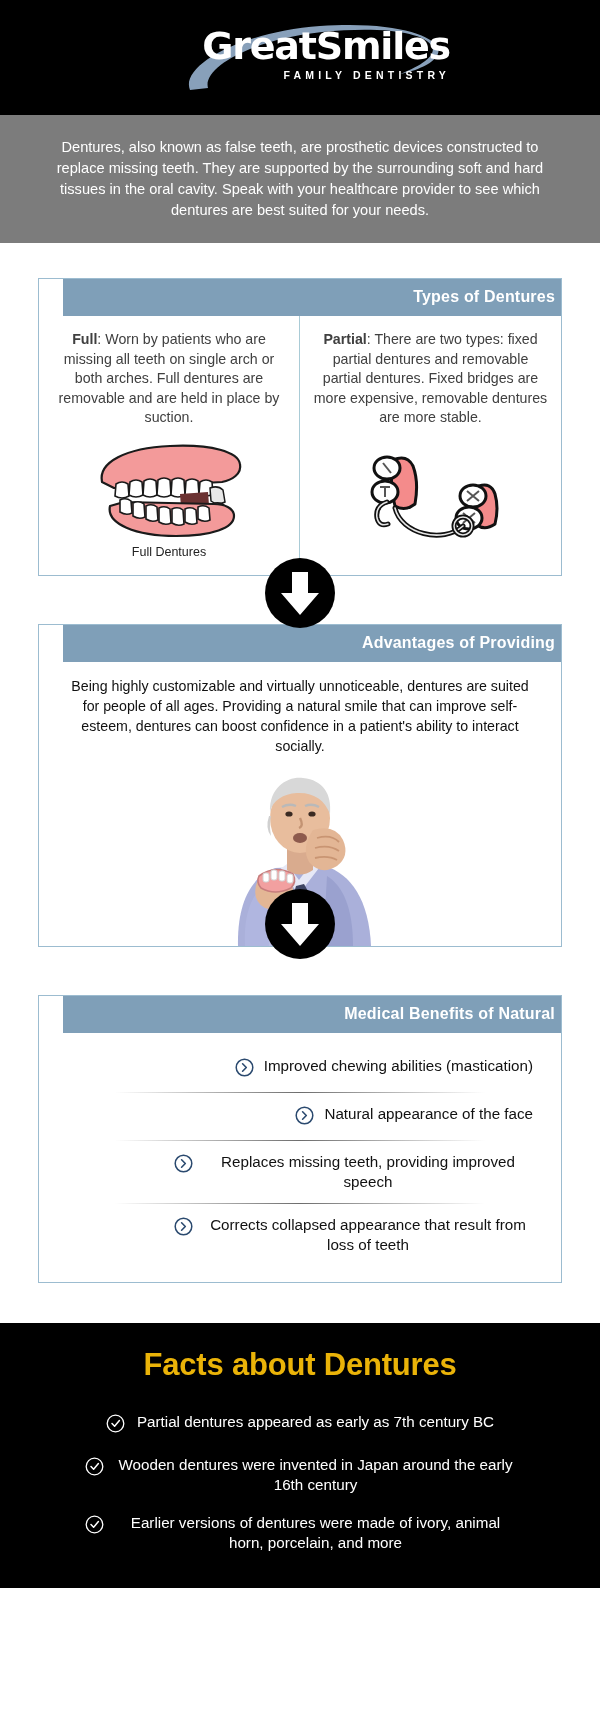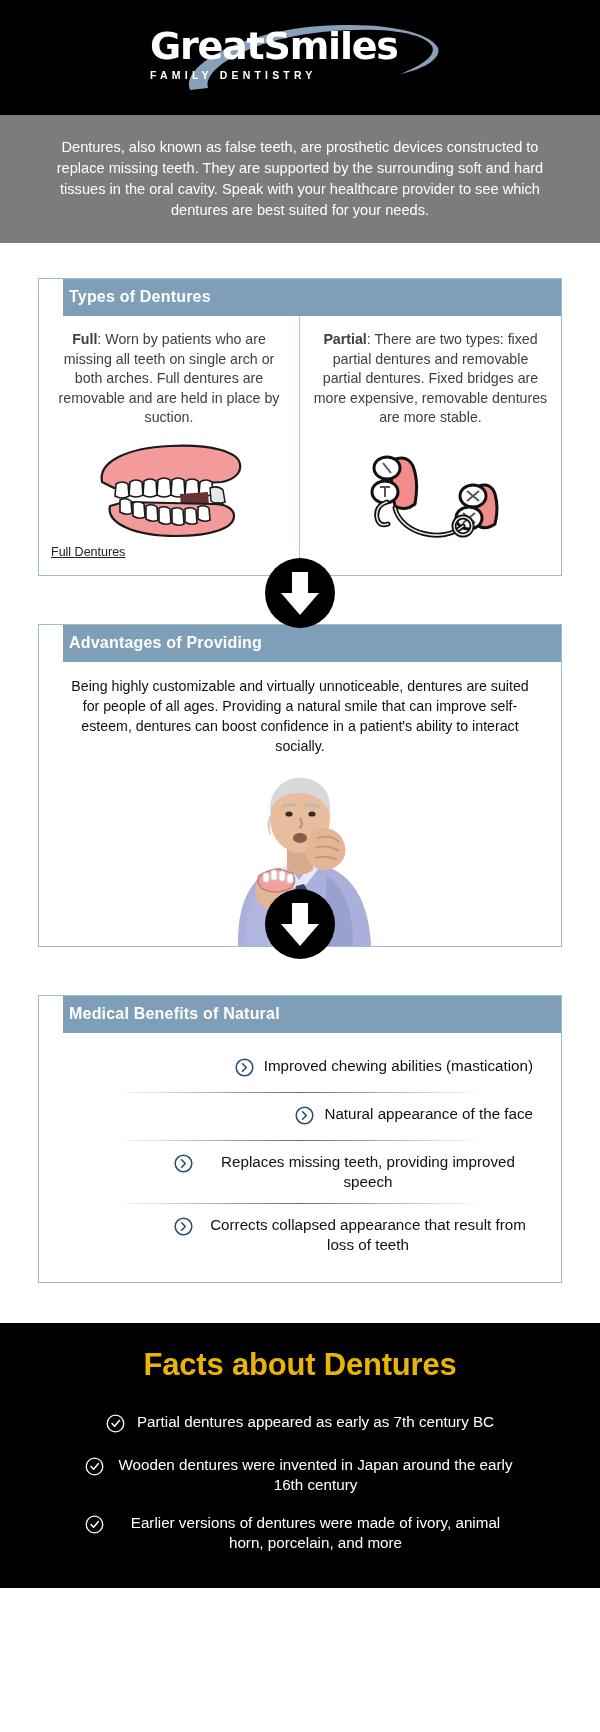--- a/index.html
+++ b/index.html
@@ -19,21 +19,21 @@
     display:flex; align-items:center; justify-content:center;
     position:relative;
   }
   .logo-wrap { position:relative; width:300px; height:80px; }
   .logo-swoosh {
     position:absolute; left:0; top:0; width:300px; height:80px;
     pointer-events:none;
   }
   .logo-text {
     position:absolute; left:0; top:8px; width:300px;
-    text-align:left; z-index:3;
+    text-align:right; z-index:3;
   }
   .logo-main {
     font-family:"DejaVu Sans", sans-serif;
     font-weight:bold; font-size:38px; color:#ffffff;
     letter-spacing:-1.2px; line-height:40px;
     display:block; white-space:nowrap;
   }
   .logo-sub {
     display:block;
     font-family:"Liberation Sans", sans-serif;
@@ -58,21 +58,21 @@
   .section { padding:0 38px; position:relative; }
   .card {
     border:1px solid #9cbcd0;
     background:#ffffff;
   }
   .card-header {
     background:#7f9fb8;
     color:#ffffff;
     font-weight:bold;
     font-size:16px;
-    text-align:left;
+    text-align:right;
     padding:9px 6px 10px 6px;
     letter-spacing:0.2px;
     margin-left:24px;
   }
 
   
   .sec-types { margin-top:35px; }
   .types-body { display:flex; }
   .types-col {
     width:50%;
@@ -85,23 +85,22 @@
     color:#404040;
   }
   .types-text b { font-weight:bold; }
   .fig {
     flex:1;
     display:flex; align-items:center; justify-content:center;
     padding:8px 0 4px 0;
     min-height:108px;
   }
   .fig-caption {
-    text-align:left; font-size:12.5px; color:#222;
+    text-align:center; font-size:12.5px; color:#222;
     padding-bottom:6px;
-    text-decoration:underline;
   }
 
   
   .arrow-badge {
     position:absolute;
     left:50%; transform:translateX(-50%);
     width:70px; height:70px;
     z-index:6;
   }
 

